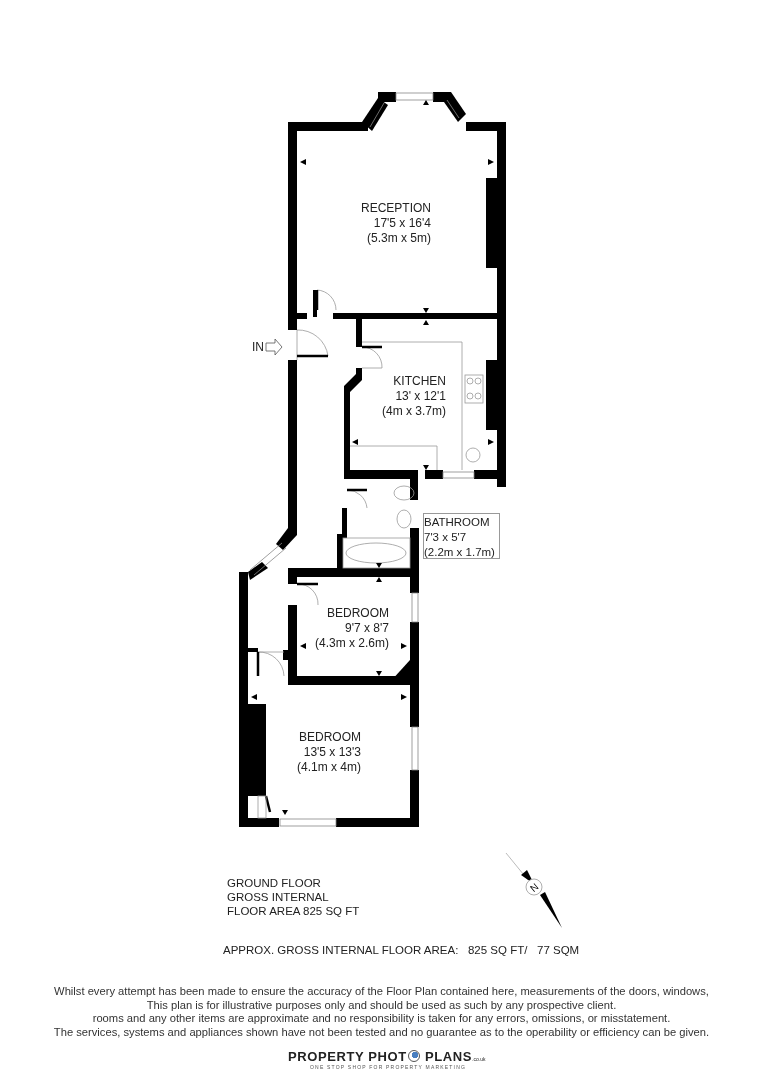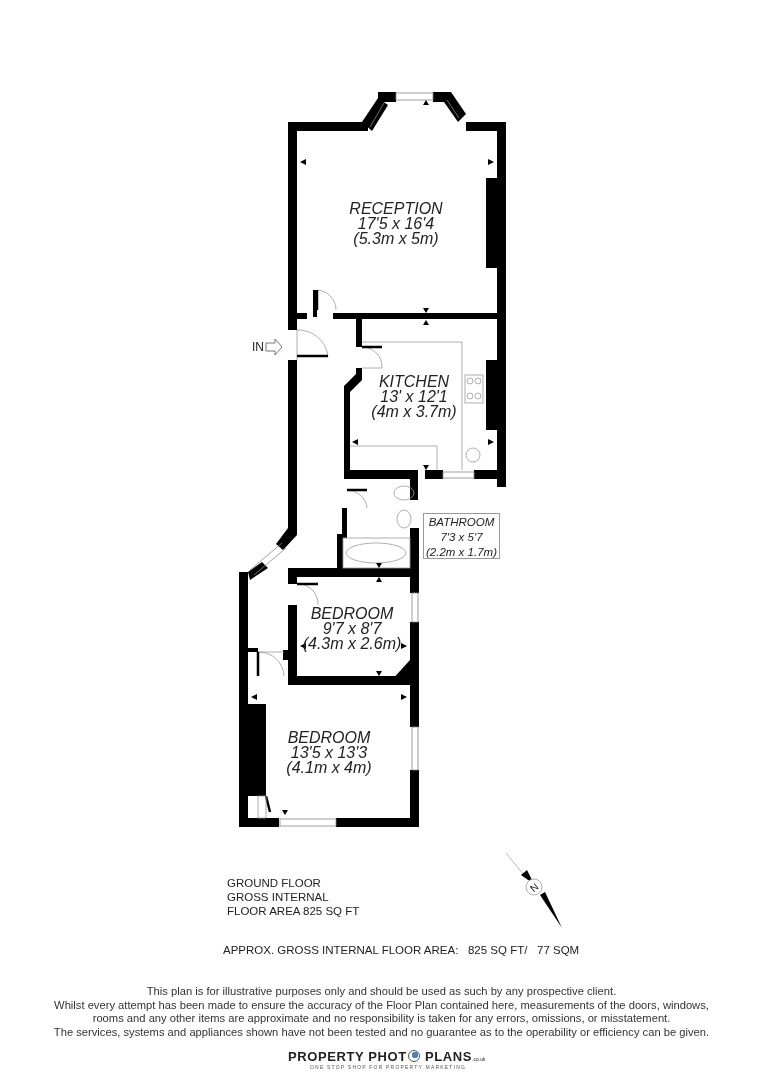--- a/index.html
+++ b/index.html
@@ -1,21 +1,21 @@
 <!DOCTYPE html>
 <html><head>
 <meta charset="utf-8">
 <style>
   html, body { margin:0; padding:0; background:#ffffff; }
   body { width:763px; height:1080px; position:relative; overflow:hidden;
          font-family:"Liberation Sans", sans-serif; color:#222; }
   #plan { position:absolute; left:0; top:0; width:763px; height:1080px; }
-  .room-label { position:absolute; text-align:center; font-size:16px; line-height:15px; color:#222; white-space:nowrap; transform:translateX(-50%);font-style:italic; }
+  .room-label { position:absolute; text-align:right; font-size:12px; line-height:15px; color:#222; white-space:nowrap; transform:translateX(-50%); }
   .room-label span { display:block; }
-  .bath-box { position:absolute; left:423px; top:513px; width:77px; height:46px; border:1px solid #999; background:#fff; text-align:center; font-size:11.5px; line-height:15px; padding-top:1px; box-sizing:border-box;font-style:italic; }
+  .bath-box { position:absolute; left:423px; top:513px; width:77px; height:46px; border:1px solid #999; background:#fff; text-align:left; font-size:11.5px; line-height:15px; padding-top:1px; box-sizing:border-box; }
   .bath-box span { display:block; }
   .in-label { position:absolute; left:252px; top:340px; font-size:12px; }
   .floor-info { position:absolute; left:227px; top:876px; font-size:11.5px; line-height:14px; }
   .floor-info span { display:block; }
   .approx { position:absolute; left:211px; top:944px; font-size:11.5px; white-space:pre;margin-left:12px; }
   .disclaimer { position:absolute; left:0; top:985px; width:763px; text-align:center; font-size:11.2px; line-height:13.5px; color:#333; }
   .disclaimer span { display:block; }
   .logo { position:absolute; left:288px; top:1049px; width:200px; }
   .logo-main { font-size:13px; font-weight:bold; letter-spacing:0.6px; color:#222; white-space:nowrap; }
   .logo-main .dot { display:inline-block; width:10px; height:10px; border-radius:50%; border:1.5px solid #555; background:radial-gradient(circle at 60% 40%, #4a7fc0 0 35%, #fff 40%); vertical-align:-1px; margin:0 1px; }
@@ -192,22 +192,22 @@
 
 <div class="floor-info">
   <span>GROUND FLOOR</span>
   <span>GROSS INTERNAL</span>
   <span>FLOOR AREA 825 SQ FT</span>
 </div>
 
 <div class="approx">APPROX. GROSS INTERNAL FLOOR AREA:   825 SQ FT/   77 SQM</div>
 
 <div class="disclaimer">
+  <span>Whilst every attempt has been made to ensure the accuracy of the Floor Plan contained here, measurements of the doors, windows,</span>
   <span>This plan is for illustrative purposes only and should be used as such by any prospective client.</span>
-  <span>Whilst every attempt has been made to ensure the accuracy of the Floor Plan contained here, measurements of the doors, windows,</span>
   <span>rooms and any other items are approximate and no responsibility is taken for any errors, omissions, or misstatement.</span>
   <span>The services, systems and appliances shown have not been tested and no guarantee as to the operability or efficiency can be given.</span>
 </div>
 
 <div class="logo">
   <div class="logo-main">
     <span>PROPERTY PHOT</span><span class="dot"></span>
     <span>PLANS</span><span class="couk">.co.uk</span>
   </div>
   <div class="logo-tag">ONE STOP SHOP FOR PROPERTY MARKETING</div>

